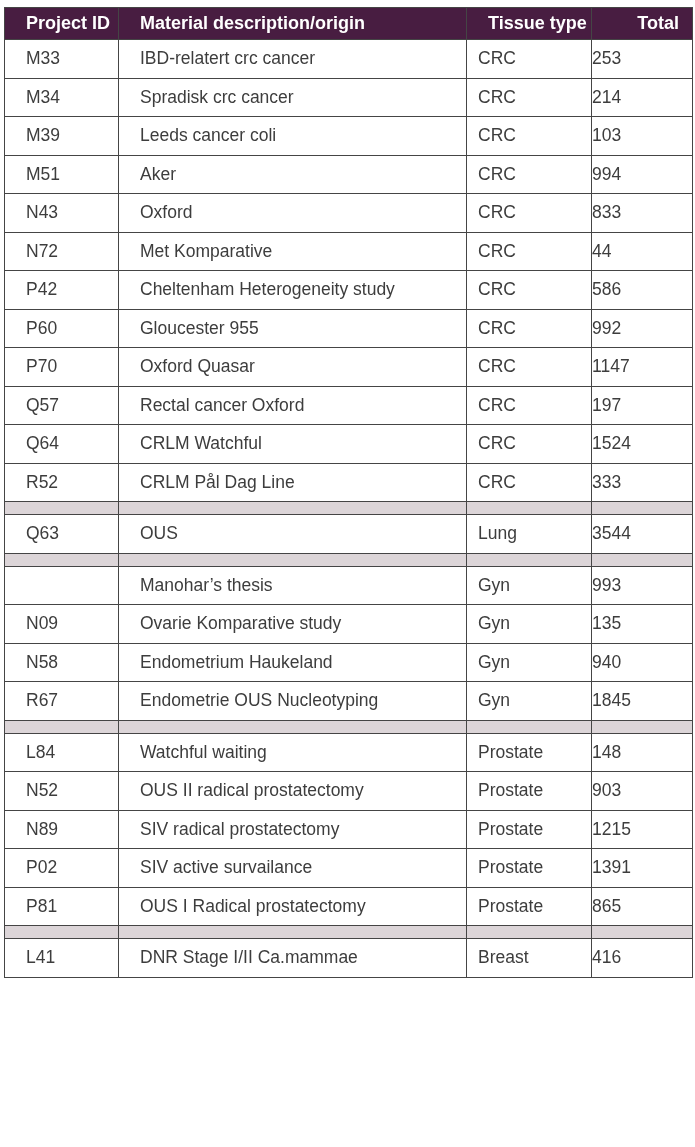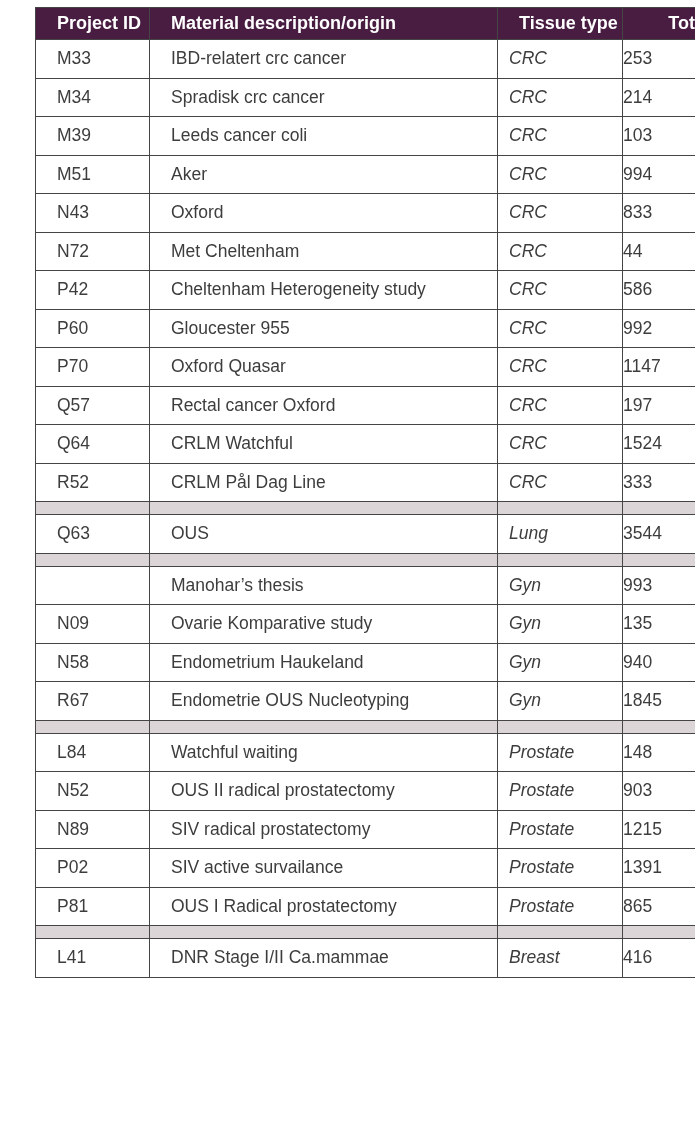--- a/index.html
+++ b/index.html
@@ -16,21 +16,20 @@
     margin: 0;
     padding: 0;
     background: var(--page-bg);
     font-family: "Liberation Sans", sans-serif;
   }
   .page {
     width: 695px;
     height: 1147px;
     overflow: hidden;
     background: var(--page-bg);
-    padding-left: 31px;
   }
   table.projects {
     border-collapse: collapse;
     table-layout: fixed;
     width: 688px;
     margin: 7px 0 0 4px;
   }
   table.projects th,
   table.projects td {
     border: 1.5px solid var(--border);
@@ -52,21 +51,21 @@
     padding: 0 13px 0 0;
     margin-top: 48px;
   }
   table.projects td {
     background: var(--row-bg);
     color: var(--body-text);
     font-size: 17.5px;
     height: 38.5px;
     padding: 0 0 0 21px;
   }
-  table.projects td.c2 { padding-left: 11px; font-style: italic; }
+  table.projects td.c2 { padding-left: 11px; }
   table.projects td.c3 {
     padding: 0 13px 0 0;
   }
   table.projects tr.sep td {
     background: var(--separator-bg);
     height: 13px;
     padding: 0;
   }
   col.c0 { width: 114px; }
   col.c1 { width: 348px; }
@@ -118,21 +117,21 @@
           <td class="c3">994</td>
         </tr>
         <tr>
           <td class="c0">N43</td>
           <td class="c1">Oxford</td>
           <td class="c2">CRC</td>
           <td class="c3">833</td>
         </tr>
         <tr>
           <td class="c0">N72</td>
-          <td class="c1">Met Cheltenham</td>
+          <td class="c1">Met Komparative</td>
           <td class="c2">CRC</td>
           <td class="c3">44</td>
         </tr>
         <tr>
           <td class="c0">P42</td>
           <td class="c1">Cheltenham Heterogeneity study</td>
           <td class="c2">CRC</td>
           <td class="c3">586</td>
         </tr>
         <tr>

